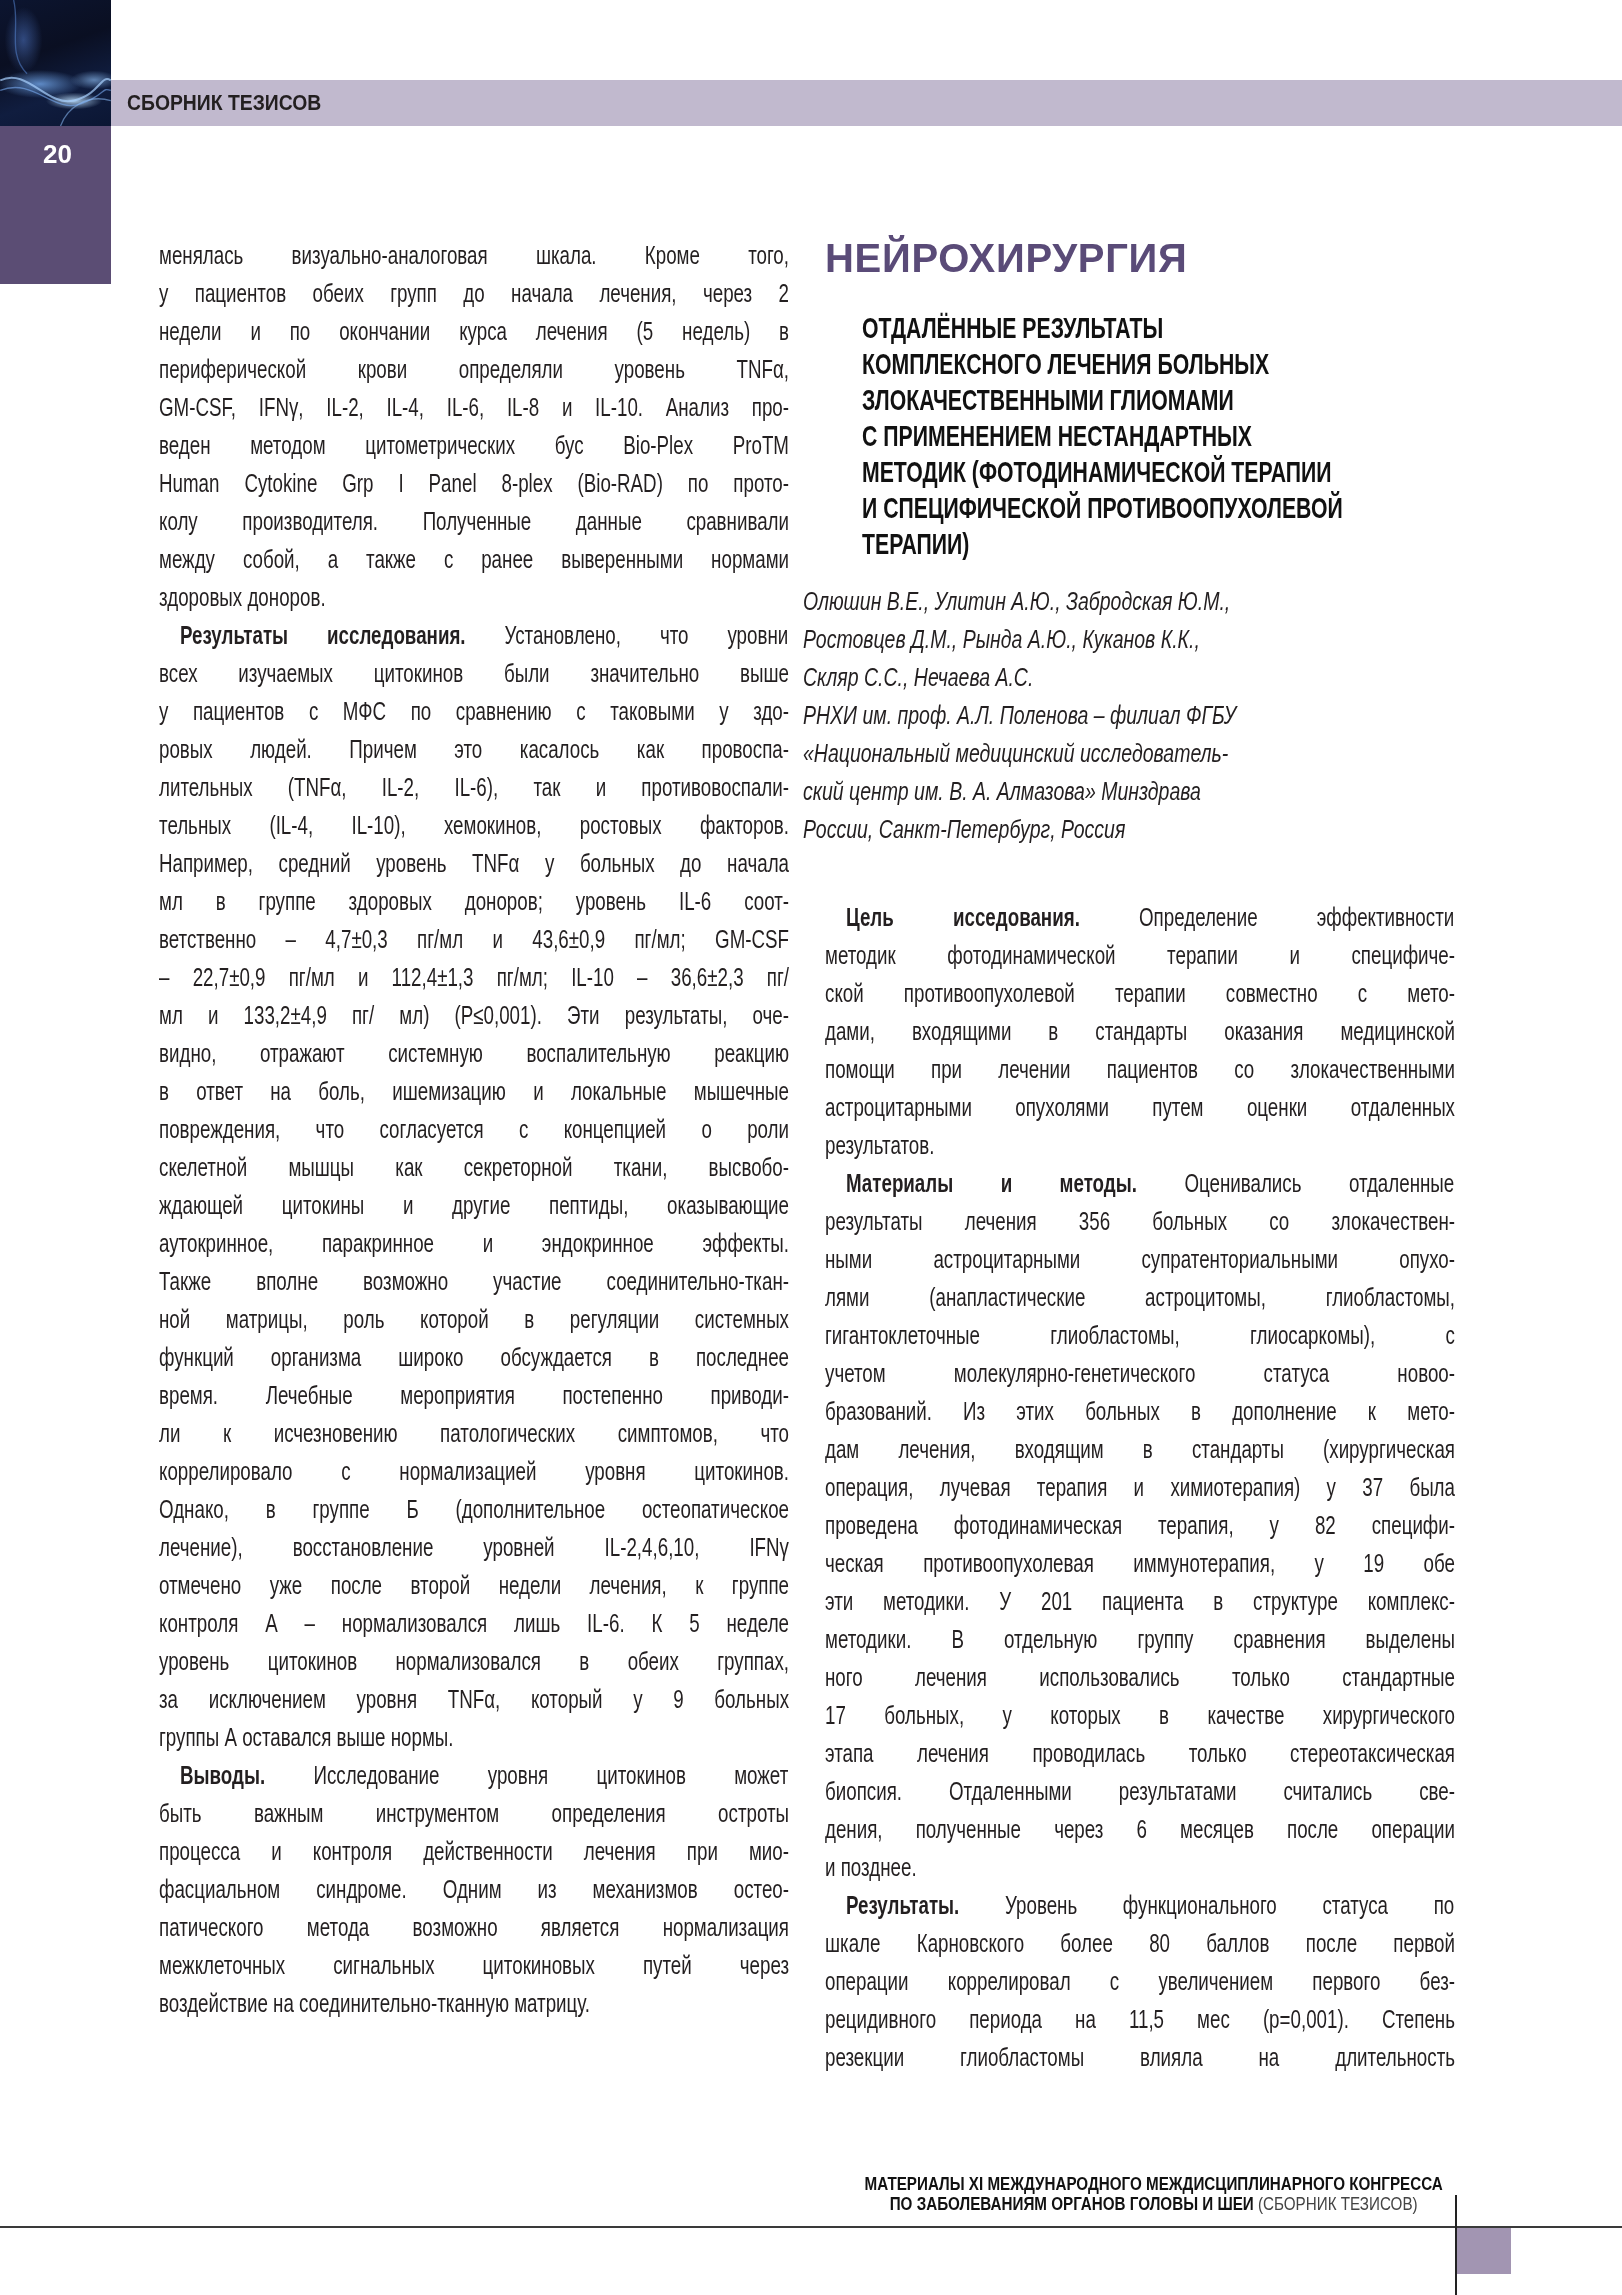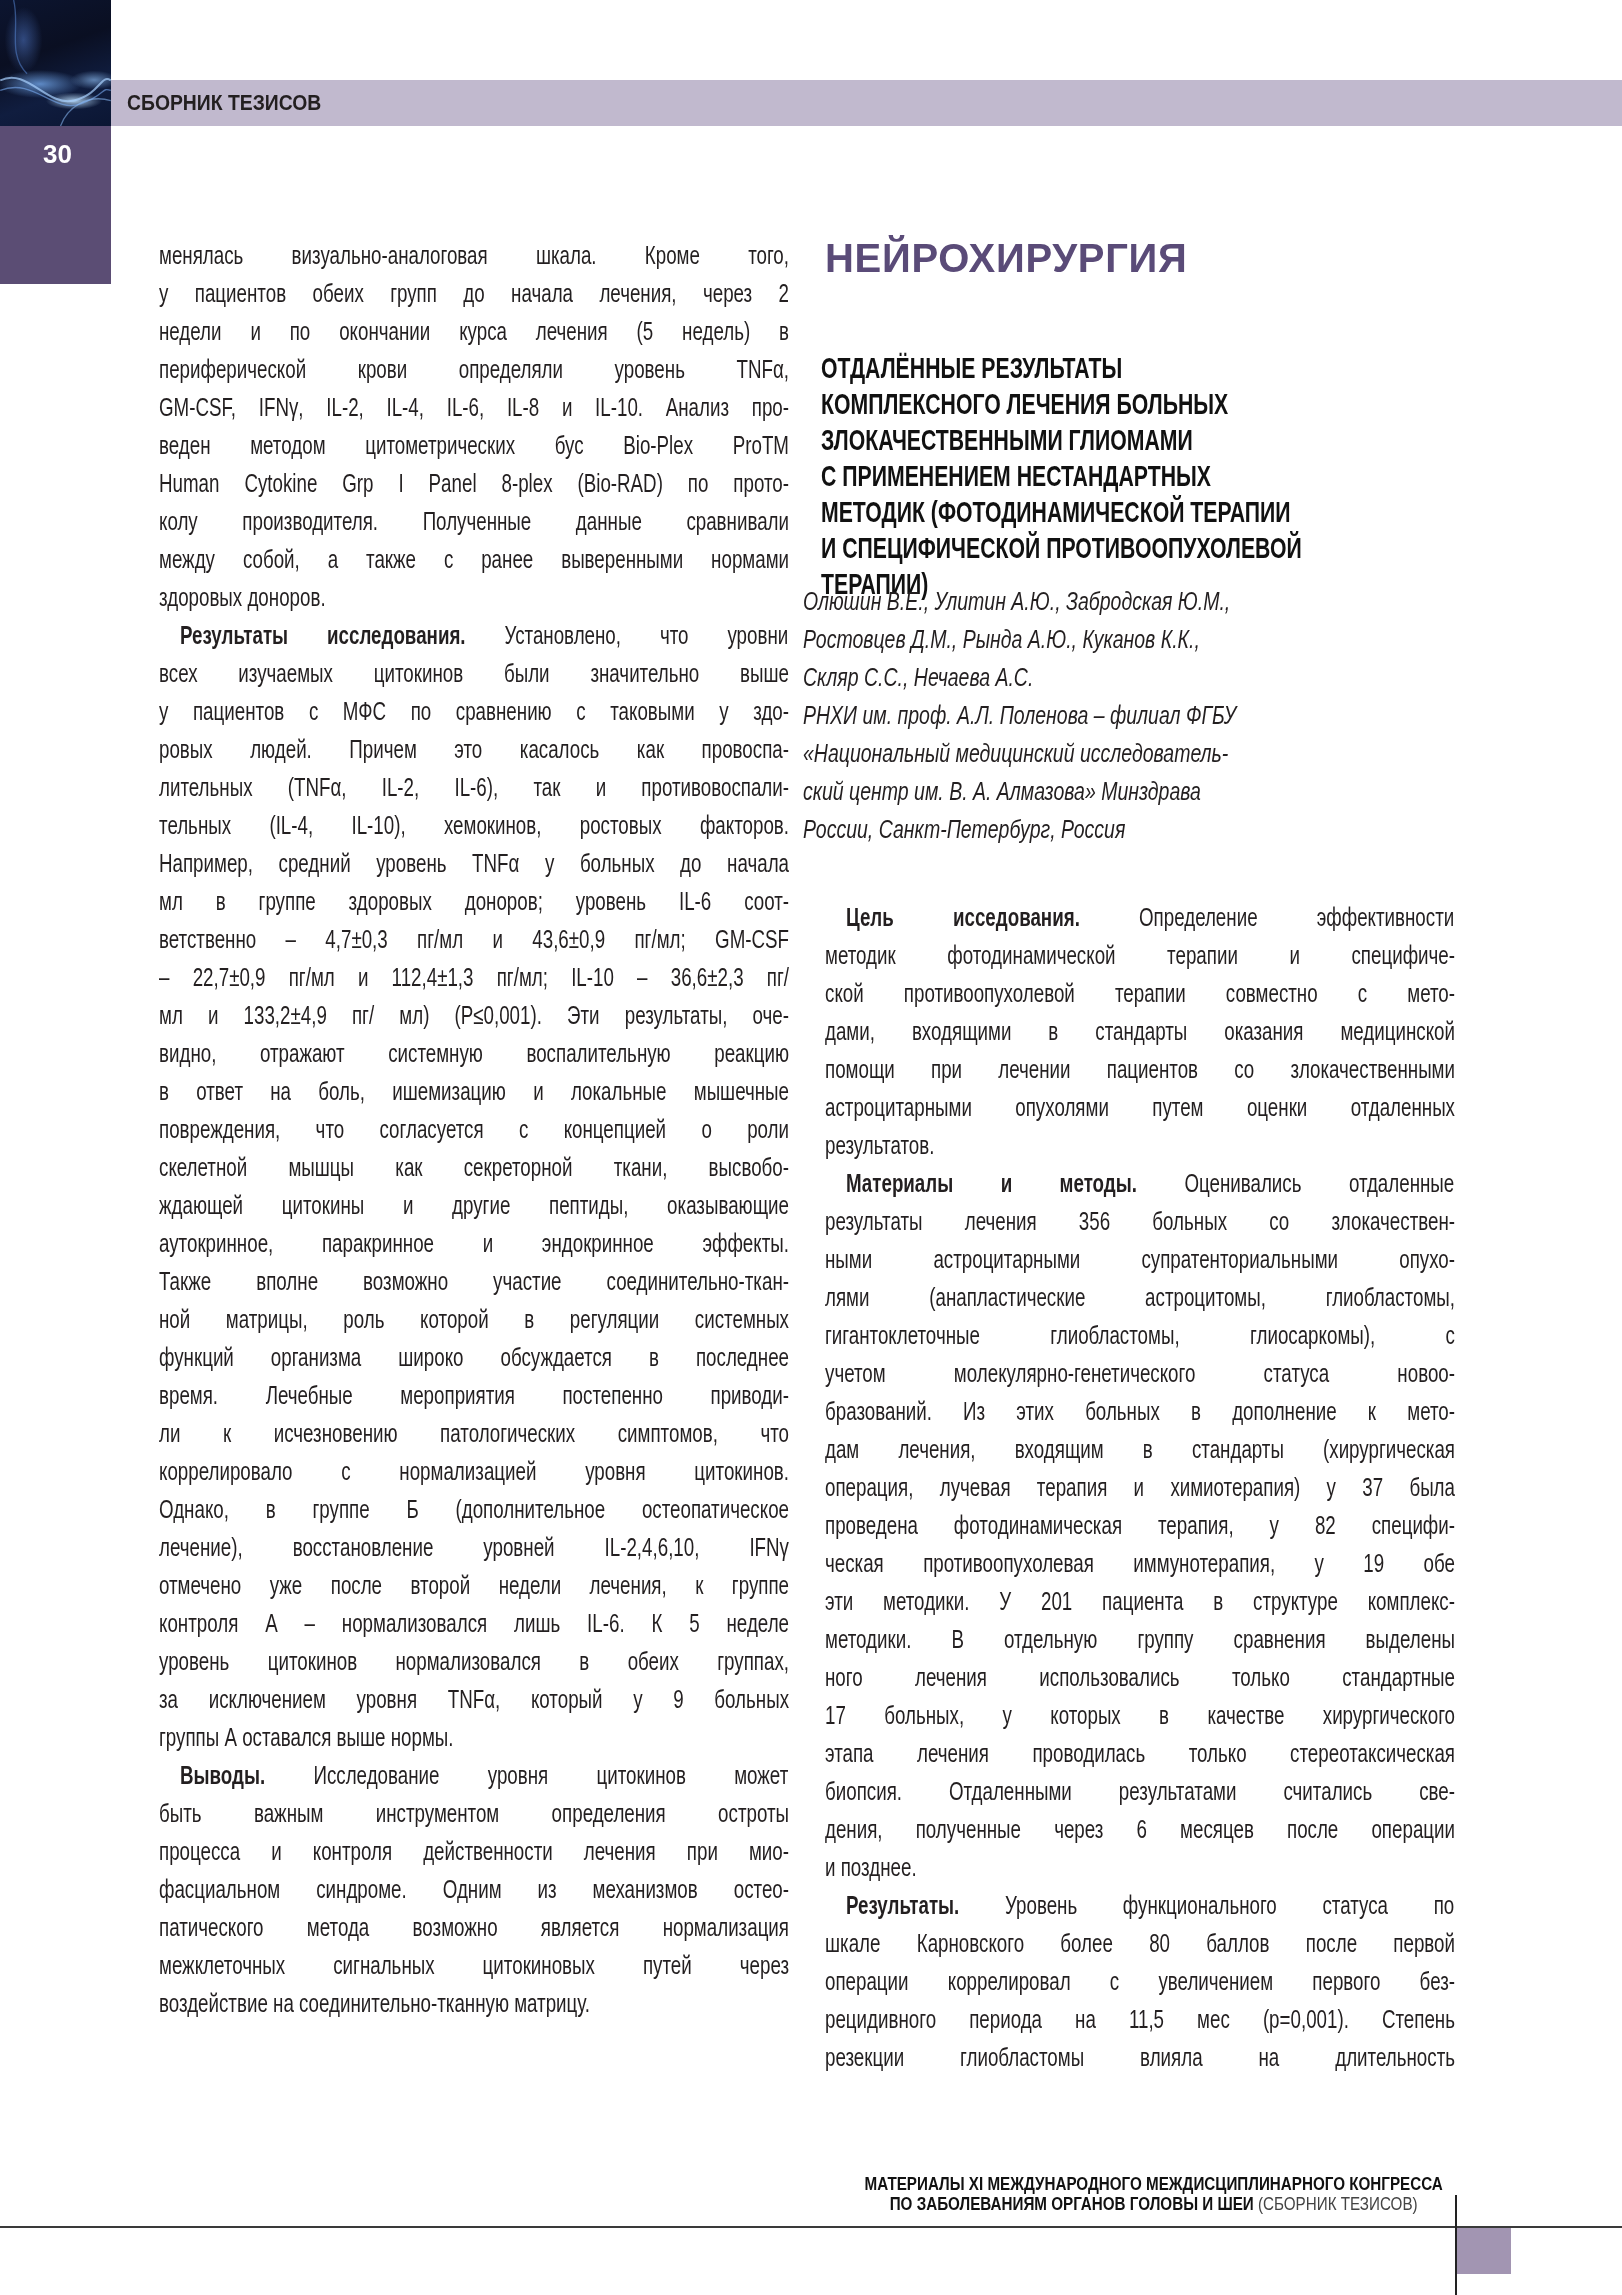--- a/index.html
+++ b/index.html
@@ -47,21 +47,21 @@
   }
   .line.last .line-inner { text-align-last: left; }
   .line.indent .line-inner { padding-left: 28px; width: 811px; }
   .bold-lead { font-weight: bold; }
 
   
   #section-heading {
     position: absolute; left: 825px; top: 236px; font-size: 40px; font-weight: bold; color: #5a4b78;
     letter-spacing: 0.7px; white-space: nowrap;
   }
-  #article-title { position: absolute; left: 821px; top: 310px; margin-top: 40px; }
+  #article-title { position: absolute; left: 862px; top: 310px; }
   .title-line {
     display: block; height: 36px; line-height: 36px; font-size: 29.5px; font-weight: bold;
     color: #111111; white-space: nowrap; transform: scaleX(0.72); transform-origin: left center;
   }
   #authors { position: absolute; left: 803px; top: 582px; }
   .italic-line {
     display: block; height: 38px; line-height: 38px; font-size: 25px; font-style: italic;
     color: #231f20; white-space: nowrap; transform: scaleX(0.78); transform-origin: left center;
   }
   #right-body { position: absolute; left: 825px; top: 898px; width: 630px; }
@@ -84,21 +84,21 @@
   <svg width="111" height="126" viewBox="0 0 165 188">
     <path d="M0 120 C40 100, 70 160, 110 150 S150 110, 165 120" stroke="rgba(170,210,255,0.7)" stroke-width="3" fill="none"></path>
     <path d="M0 135 C50 115, 80 170, 120 155 S150 130, 165 135" stroke="rgba(120,170,240,0.6)" stroke-width="2" fill="none"></path>
     <path d="M20 0 C30 40, 10 80, 40 110" stroke="rgba(90,140,220,0.5)" stroke-width="2" fill="none"></path>
     <path d="M90 188 C100 160, 130 140, 165 150" stroke="rgba(140,190,250,0.55)" stroke-width="2" fill="none"></path>
   </svg>
 </div>
 <div id="header-band" class="abs"></div>
 <div id="header-title" class="abs">СБОРНИК ТЕЗИСОВ</div>
 <div id="side-bar" class="abs"></div>
-<div id="page-number" class="abs">30</div>
+<div id="page-number" class="abs">20</div>
 
 <div id="col-left" class="col">
     <span class="line"><span class="line-inner"><span>менялась визуально-аналоговая шкала. Кроме того,</span></span></span>
     <span class="line"><span class="line-inner"><span>у пациентов обеих групп до начала лечения, через 2</span></span></span>
     <span class="line"><span class="line-inner"><span>недели и по окончании курса лечения (5 недель) в</span></span></span>
     <span class="line"><span class="line-inner"><span>периферической крови определяли уровень TNFα,</span></span></span>
     <span class="line"><span class="line-inner"><span>GM-CSF, IFNγ, IL-2, IL-4, IL-6, IL-8 и IL-10. Анализ про-</span></span></span>
     <span class="line"><span class="line-inner"><span>веден методом цитометрических бус Bio-Plex ProTM</span></span></span>
     <span class="line"><span class="line-inner"><span>Human Cytokine Grp I Panel 8-plex (Bio-RAD) по прото-</span></span></span>
     <span class="line"><span class="line-inner"><span>колу производителя. Полученные данные сравнивали</span></span></span>

